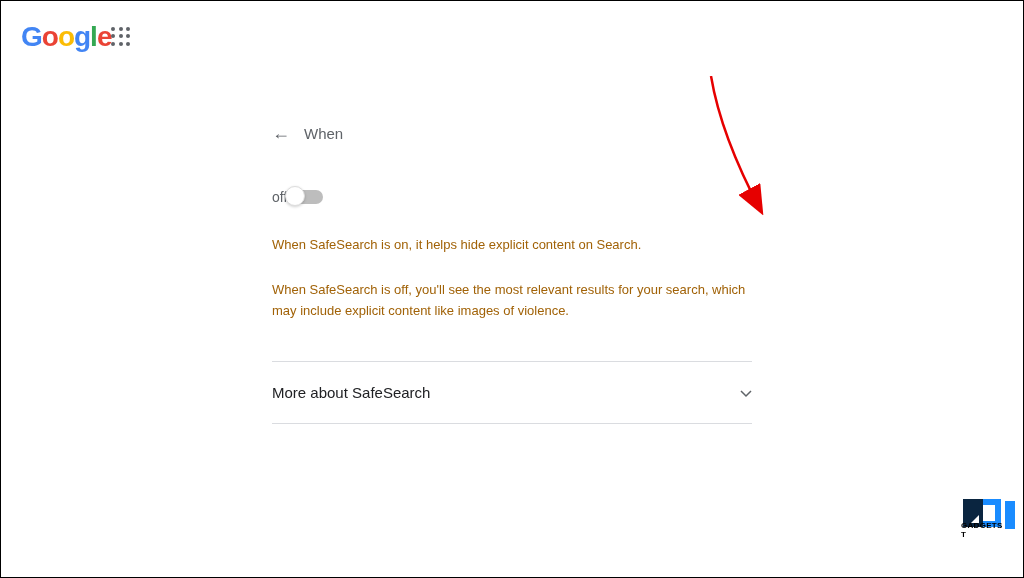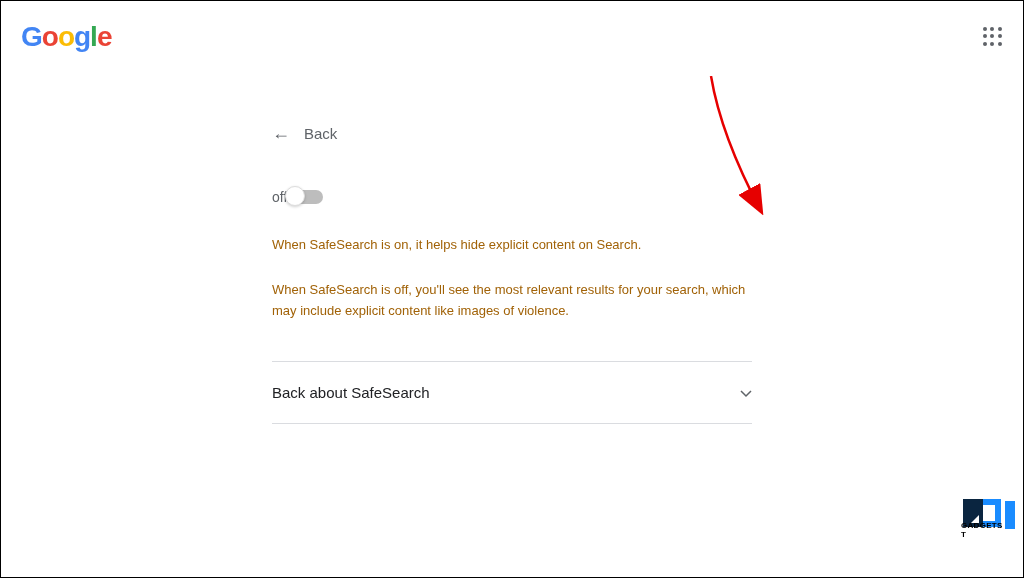--- a/index.html
+++ b/index.html
@@ -11,21 +11,21 @@
       font-family: Arial, sans-serif;
       background: #fff;
       width: 1024px;
       height: 578px;
       border: 1px solid #000;
       position: relative;
       overflow: hidden;
     }
     .header {
       display: flex;
-      justify-content: space-between;
+      justify-content: flex-start;
       align-items: center;
       padding: 20px 20px 10px 20px;
     }
     .logo {
       font-size: 28px;
       font-weight: bold;
       letter-spacing: -1px;
     }
     .logo .g1 { color: #4285F4; }
     .logo .o1 { color: #EA4335; }
@@ -178,37 +178,37 @@
       <span></span>
     <span></span>
       <span></span>
       <span></span>
   </div>
 </div>
 
 <div class="content">
   <div class="back-button">
     <span class="back-arrow">←</span>
-    <span>Back</span>
+    <span>When</span>
   </div>
 
   <div class="title-row">
     <div class="toggle-group">
       <span class="toggle-label">off</span>
       <div class="toggle">
         <div class="toggle-knob"></div>
       </div>
     </div>
   </div>
 
   <p class="description">When SafeSearch is on, it helps hide explicit content on Search.</p>
   <p class="description">When SafeSearch is off, you'll see the most relevant results for your search, which may include explicit content like images of violence.</p>
 
   <div class="expandable">
-    <span class="expandable-title">Back about SafeSearch</span>
+    <span class="expandable-title">More about SafeSearch</span>
     <span class="chevron">
       <svg width="12" height="8" viewBox="0 0 12 8">
         <path d="M1 1 L6 6 L11 1" stroke="#5f6368" stroke-width="1.5" fill="none"></path>
       </svg>
     </span>
   </div>
 </div>
 
 <svg class="arrow-annotation" width="220" height="160">
   <defs>

